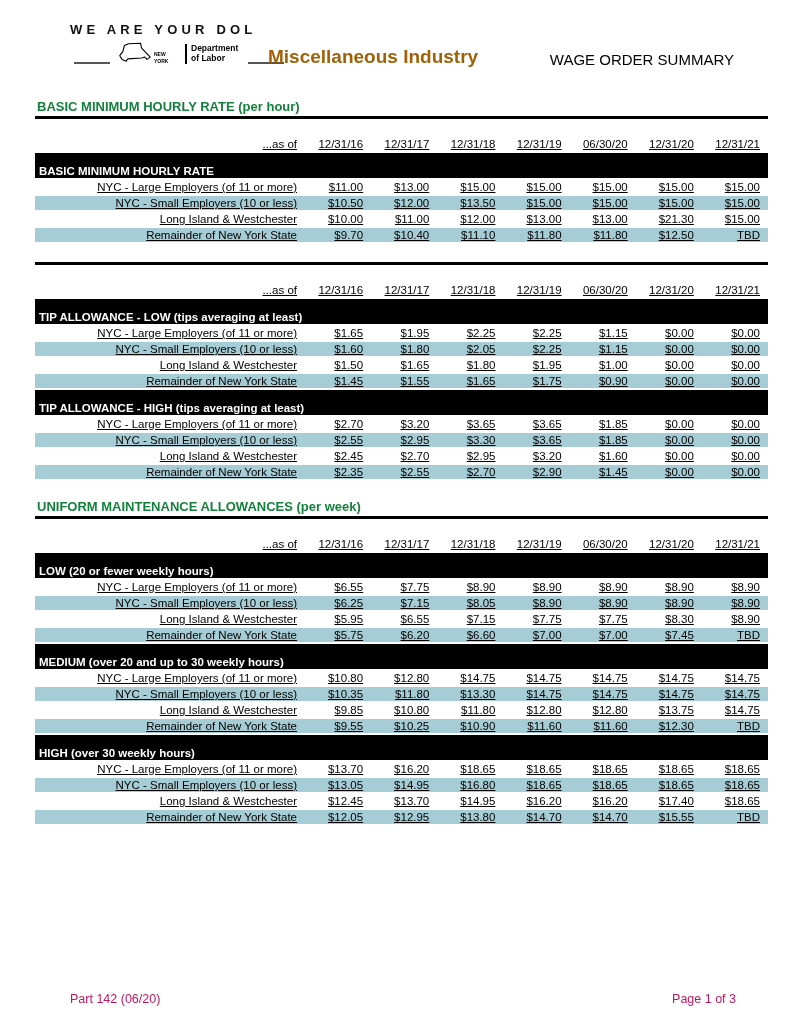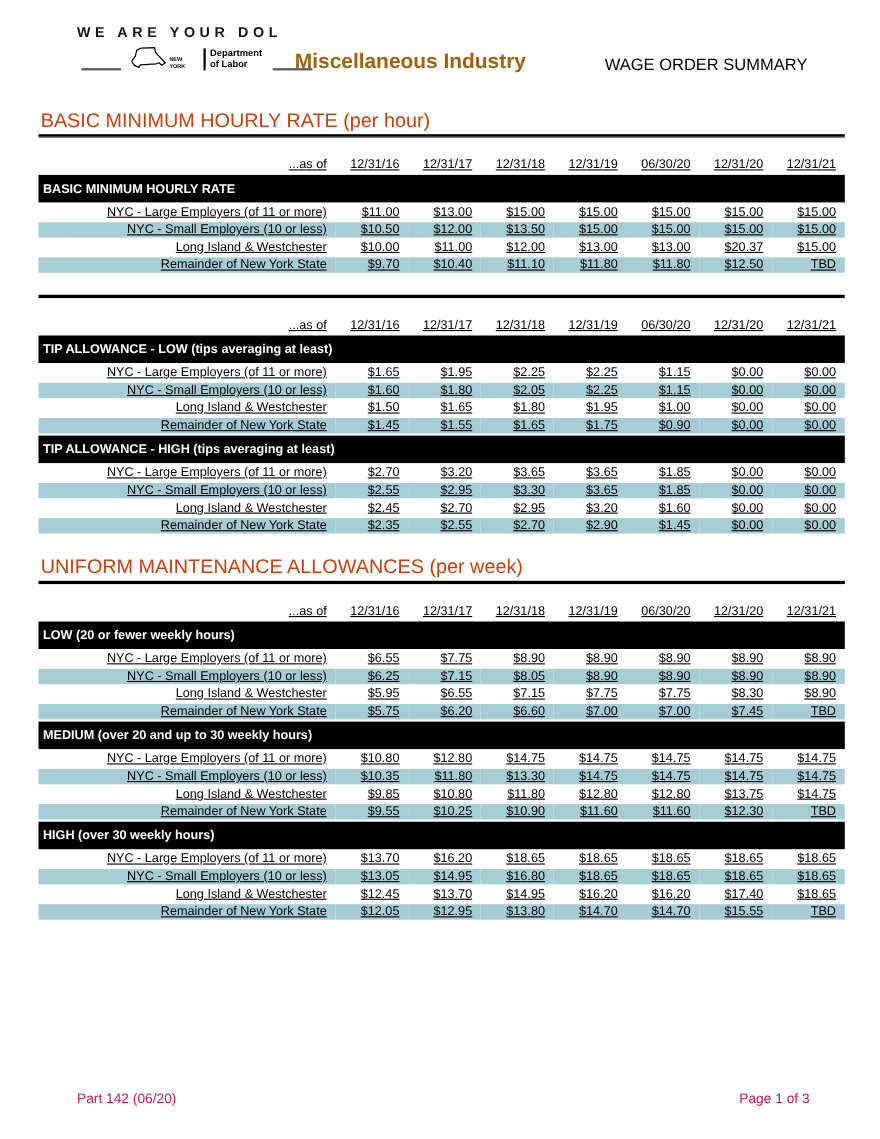--- a/index.html
+++ b/index.html
@@ -36,38 +36,38 @@
     font-size: 19px; font-weight: bold; white-space: nowrap; color: #a16207;
   }
   .doc-subtitle {
     position: absolute; right: 66px; top: 31px;
     font-size: 15px; color: #000; white-space: nowrap;
   }
 
   
   .sections { position: absolute; top: 99px; left: 35px; width: 733px; }
   .wage-section { margin: 0 0 18px 0; }
-  .section-title { margin: 0 0 2px 2px; font-size: 18px; font-weight: normal; color: #c2410c; }
+  .section-title { margin: 0 0 2px 2px; font-size: 13px; font-weight: bold; color: #15803d; }
   .section-rule { height: 1px; border-top: 2.5px solid #000; border-bottom: 1.5px solid #000; }
 
   table.wage-table {
     width: 100%; table-layout: fixed;
     border-collapse: separate; border-spacing: 0 2px;
     margin-top: 16px;
     text-decoration: underline;
   }
   col.col-label { width: 270px; }
   .wage-table th, .wage-table td {
     font-size: 11.5px; height: 14px; line-height: 14px;
     padding: 0 8px 0 0; text-align: right; white-space: nowrap;
     overflow: hidden; font-weight: normal; color: #000;
   }
   .wage-table td.band-cell {
     background: var(--band-bg, #000); color: var(--band-text, #fff);
-    font-weight: bold; text-align: left; padding: 0 0 0 4px; height: 25px;
+    font-weight: bold; text-align: left; padding: 11px 0 0 4px; height: 15px;
   }
   tr.row-blue td { background: var(--row-alt, #a6cdd6); }
   tr.row-white td { background: #ffffff; }
 
   
   .footer {
     position: absolute; top: 992px; left: 70px; right: 64px;
     display: flex; justify-content: space-between;
     font-size: 12.5px; color: #be185d;
   }
@@ -152,21 +152,21 @@
               <td class="value-cell">$15.00</td>
               <td class="value-cell">$15.00</td>
             </tr>
             <tr class="data-row row-white">
               <td class="label-cell">Long Island &amp; Westchester</td>
               <td class="value-cell">$10.00</td>
               <td class="value-cell">$11.00</td>
               <td class="value-cell">$12.00</td>
               <td class="value-cell">$13.00</td>
               <td class="value-cell">$13.00</td>
-              <td class="value-cell">$20.37</td>
+              <td class="value-cell">$21.30</td>
               <td class="value-cell">$15.00</td>
             </tr>
             <tr class="data-row row-blue">
               <td class="label-cell">Remainder of New York State</td>
               <td class="value-cell">$9.70</td>
               <td class="value-cell">$10.40</td>
               <td class="value-cell">$11.10</td>
               <td class="value-cell">$11.80</td>
               <td class="value-cell">$11.80</td>
               <td class="value-cell">$12.50</td>

